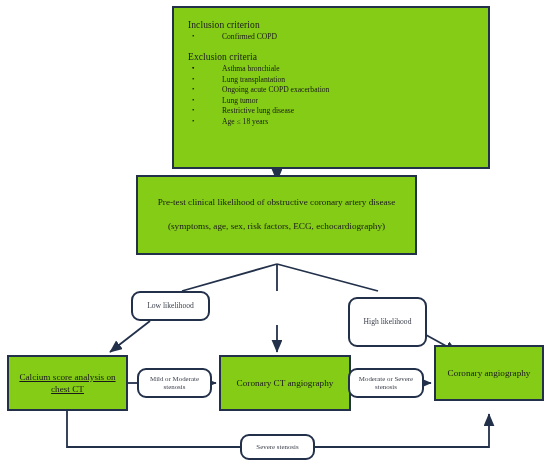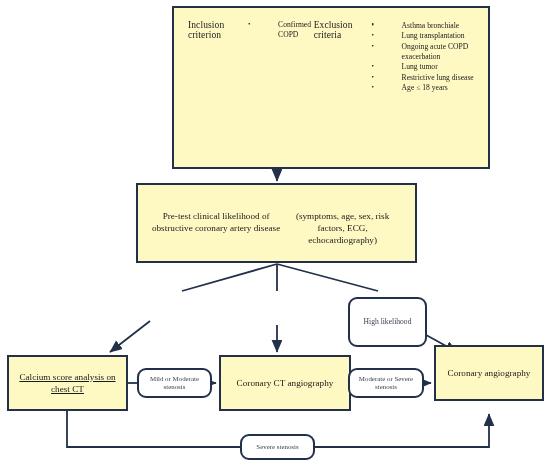--- a/index.html
+++ b/index.html
@@ -20,24 +20,24 @@
     left: 0;
     top: 0;
     width: 550px;
     height: 471px;
     pointer-events: none;
   }
   .node {
     position: absolute;
     box-sizing: border-box;
     border: 2px solid #22304a;
-    background: #fef9c3;
+    background: #84cc16;
     color: #1a1a1a;
     display: flex;
-    flex-direction: row;
+    flex-direction: column;
     align-items: center;
     justify-content: center;
     text-align: center;
     z-index: 2;
   }
   .pill {
     position: absolute;
     box-sizing: border-box;
     border: 2px solid #22304a;
     background: #ffffff;
@@ -74,21 +74,21 @@
     margin-bottom: 0.5px;
   }
   .crit-item .bullet {
     position: absolute;
     left: 4px;
     top: 0;
     font-size: 7px;
   }
   
   #pretest-box {
-    left: 136px; top: 183px; width: 281px; height: 80px;
+    left: 136px; top: 175px; width: 281px; height: 80px;
     padding: 6px 12px;
     font-size: 9.2px;
     line-height: 1.3;
   }
   #pretest-box .line2 { margin-top: 12px; }
   
   #low-likelihood { left: 131px; top: 291px; width: 79px; height: 30px; font-size: 7.6px; }
   #moderate-likelihood { left: 241px; top: 291px; width: 79px; height: 34px; font-size: 7.6px; }
   #high-likelihood { left: 348px; top: 297px; width: 79px; height: 50px; font-size: 7.6px; }
   
@@ -175,20 +175,21 @@
         <span>Age ≤ 18 years</span>
       </li>
     </ul>
   </div>
 
   <div class="node" id="pretest-box">
     <div>Pre-test clinical likelihood of obstructive coronary artery disease</div>
     <div class="line2">(symptoms, age, sex, risk factors, ECG, echocardiography)</div>
   </div>
 
+  <div class="pill" id="low-likelihood">Low likelihood</div>
   <div class="pill" id="high-likelihood">High likelihood</div>
 
   <div class="node" id="calcium-box">Calcium score analysis on chest CT</div>
   <div class="node" id="ctangio-box">Coronary CT angiography</div>
   <div class="node" id="angio-box">Coronary angiography</div>
 
   <div class="pill" id="mild-moderate-pill">Mild or Moderate stenosis</div>
   <div class="pill" id="moderate-severe-pill">Moderate or Severe stenosis</div>
   <div class="pill" id="severe-pill">Severe stenosis</div>
 

